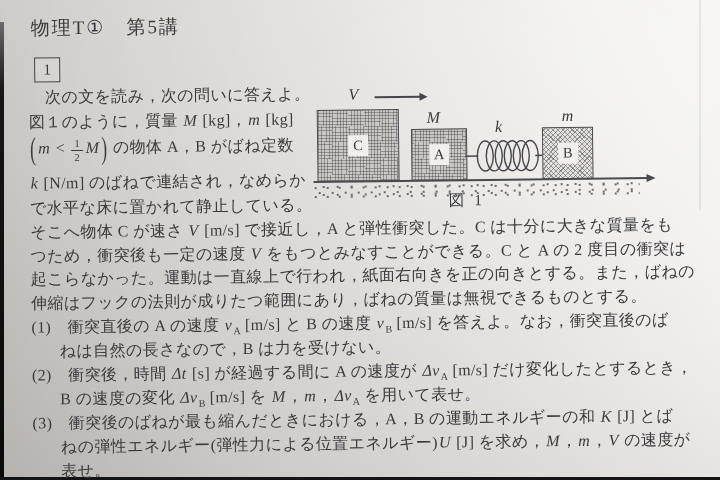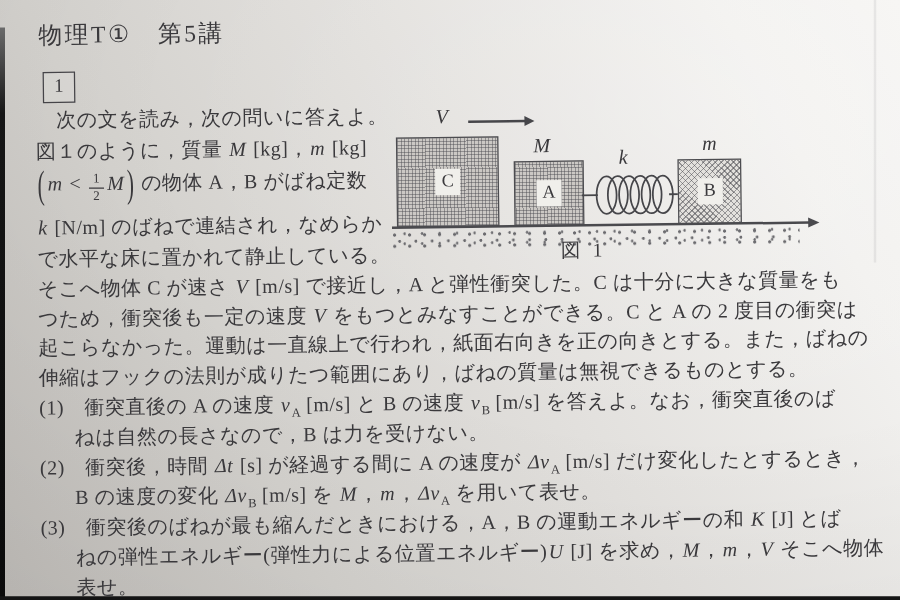--- a/index.html
+++ b/index.html
@@ -122,16 +122,16 @@
   <div class="ln" style="top:264px"><span>起こらなかった。運動は一直線上で行われ，紙面右向きを正の向きとする。また，ばねの</span></div>
   <div class="ln" style="top:288px"><span>伸縮はフックの法則が成りたつ範囲にあり，ばねの質量は無視できるものとする。</span></div>
 
   <div class="ln" style="top:312px"><span>(1)</span><span>　衝突直後の A の速度 </span><i class="v">v</i><sub class="s">A</sub><span> [m/s] と B の速度 </span><i class="v">v</i><sub class="s">B</sub><span> [m/s] を答えよ。なお，衝突直後のば</span></div>
   <div class="ln indent" style="top:336px"><span>ねは自然の長さなので，B は力を受けない。</span></div>
 
   <div class="ln" style="top:360px"><span>(2)</span><span>　衝突後，時間 </span><i class="v">Δt</i><span> [s] が経過する間に A の速度が </span><i class="v">Δv</i><sub class="s">A</sub><span> [m/s] だけ変化したとするとき，</span></div>
   <div class="ln indent" style="top:384px"><span>B の速度の変化 </span><i class="v">Δv</i><sub class="s">B</sub><span> [m/s] を </span><i class="v">M</i><span>，</span><i class="v">m</i><span>，</span><i class="v">Δv</i><sub class="s">A</sub><span> を用いて表せ。</span></div>
 
   <div class="ln" style="top:408px"><span>(3)</span><span>　衝突後のばねが最も縮んだときにおける，A，B の運動エネルギーの和 </span><i class="v">K</i><span> [J] とば</span></div>
-  <div class="ln indent" style="top:432px"><span>ねの弾性エネルギー(弾性力による位置エネルギー)</span><i class="v">U</i><span> [J] を求め，</span><i class="v">M</i><span>，</span><i class="v">m</i><span>，</span><i class="v">V</i><span> そこへ物体</span></div>
+  <div class="ln indent" style="top:432px"><span>ねの弾性エネルギー(弾性力による位置エネルギー)</span><i class="v">U</i><span> [J] を求め，</span><i class="v">M</i><span>，</span><i class="v">m</i><span>，</span><i class="v">V</i><span> の速度が</span></div>
   <div class="ln indent" style="top:456px"><span>表せ。</span></div>
 
 </div>
 
 </body></html>

